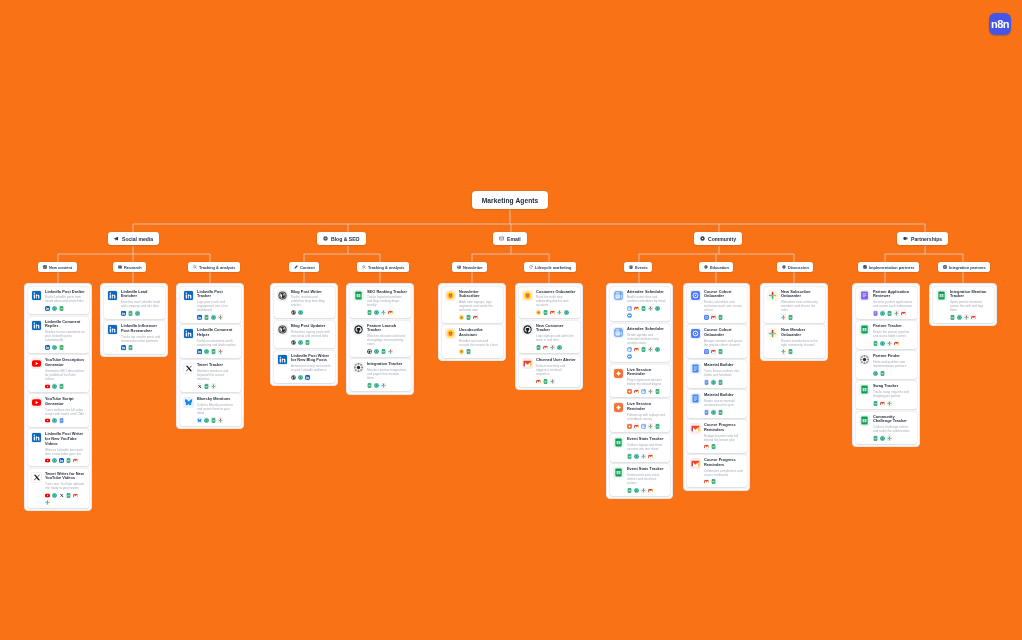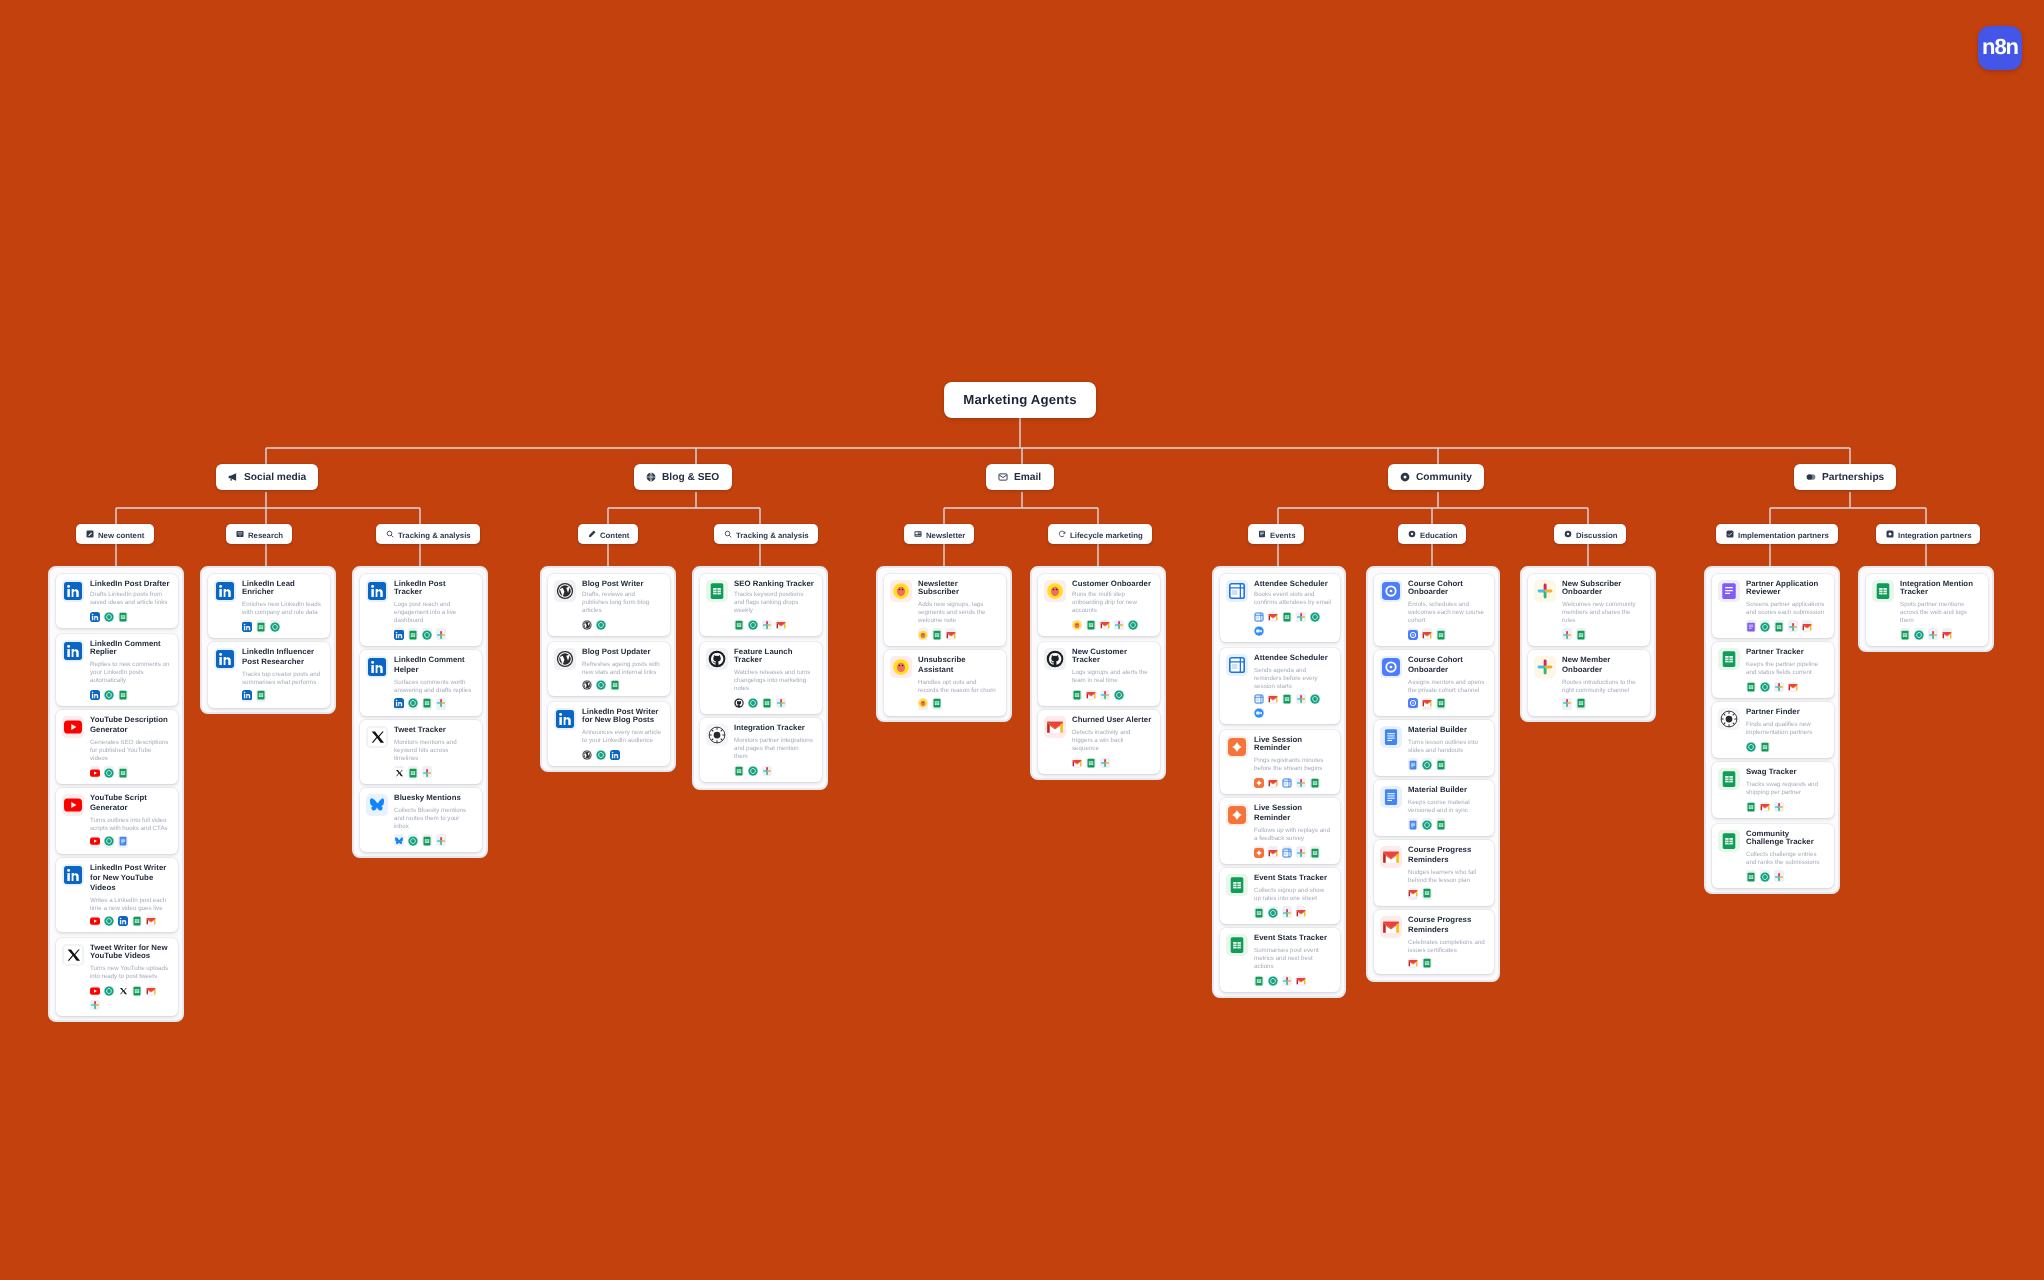--- a/index.html
+++ b/index.html
@@ -7,21 +7,21 @@
   html, body {
     margin: 0; padding: 0;
     width: 1022px; height: 640px;
     overflow: hidden;
     background: #f3f5f9;
     font-family: "Liberation Sans", sans-serif;
   }
   #canvas {
     position: relative;
     width: 1022px; height: 640px;
-    background: #c2410c;
+    background: #f97316;
   }
 
   
   #logo-badge {
     position: absolute; top: 13px; right: 11px;
     width: 22px; height: 22px; border-radius: 6px;
     background: #4356e8;
     display: flex; align-items: center; justify-content: center;
     color: #fff; font-size: 11px; font-weight: bold;
     letter-spacing: -0.5px;

